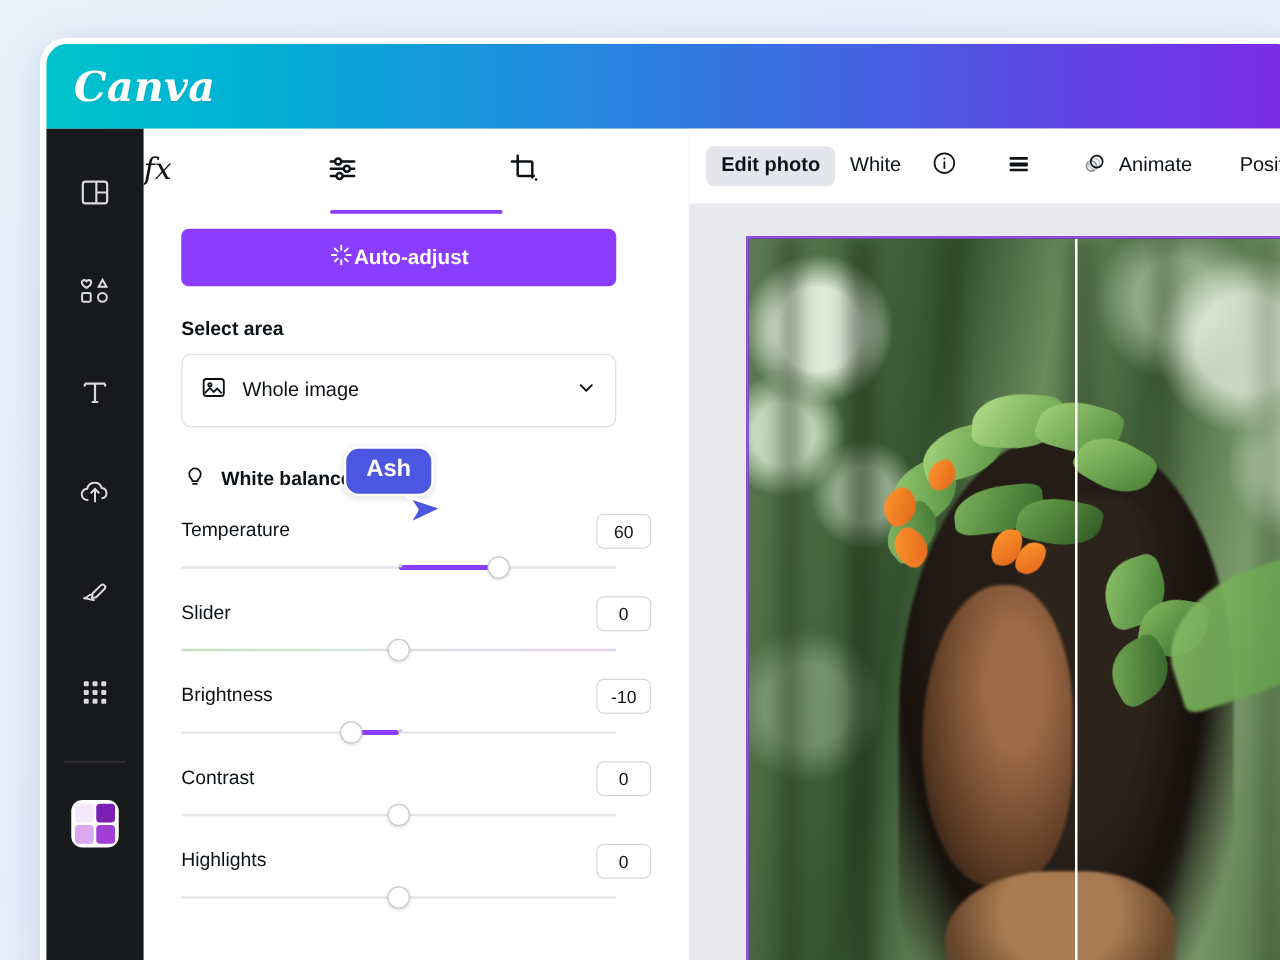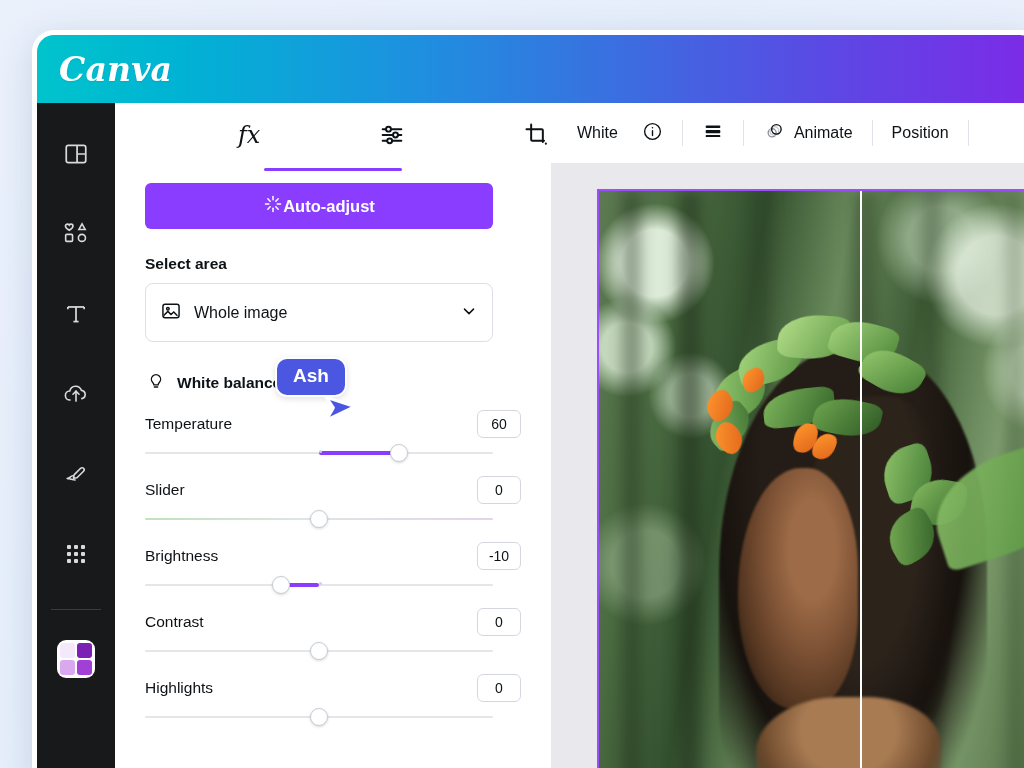--- a/index.html
+++ b/index.html
@@ -94,21 +94,21 @@
     height: 62px;
     display: flex;
     align-items: flex-start;
     padding-top: 10px;
   }
   .panel-tab {
     flex: 1;
     height: 52px;
     display: flex;
     flex-direction: column;
-    align-items: flex-end;
+    align-items: flex-start;
     justify-content: flex-start;
     padding-top: 8px;
     cursor: pointer;
     position: relative;
   }
   .tab-underline {
     position: absolute;
     bottom: -6px; left: 50%;
     transform: translateX(-50%);
     width: 138px; height: 3px;
@@ -614,20 +614,21 @@
         <span class="rail"></span>
         <span class="thumb" style="left:50%;"></span>
       </div>
 
     </div>
   </div>
 
   <div id="right-side">
 
     <div id="top-toolbar">
+      <button class="tb-btn active">Edit photo</button>
       <button class="tb-btn">White</button>
       <button class="tb-btn">
         <span>
           <svg width="21" height="21" viewBox="0 0 24 24" fill="none" stroke="#0d1216" stroke-width="1.6" stroke-linecap="round">
             <circle cx="12" cy="12" r="9"></circle>
             <line x1="12" y1="11" x2="12" y2="16.5"></line>
             <circle cx="12" cy="7.8" r=".9" fill="#0d1216" stroke="none"></circle>
           </svg>
         </span>
       </button>

